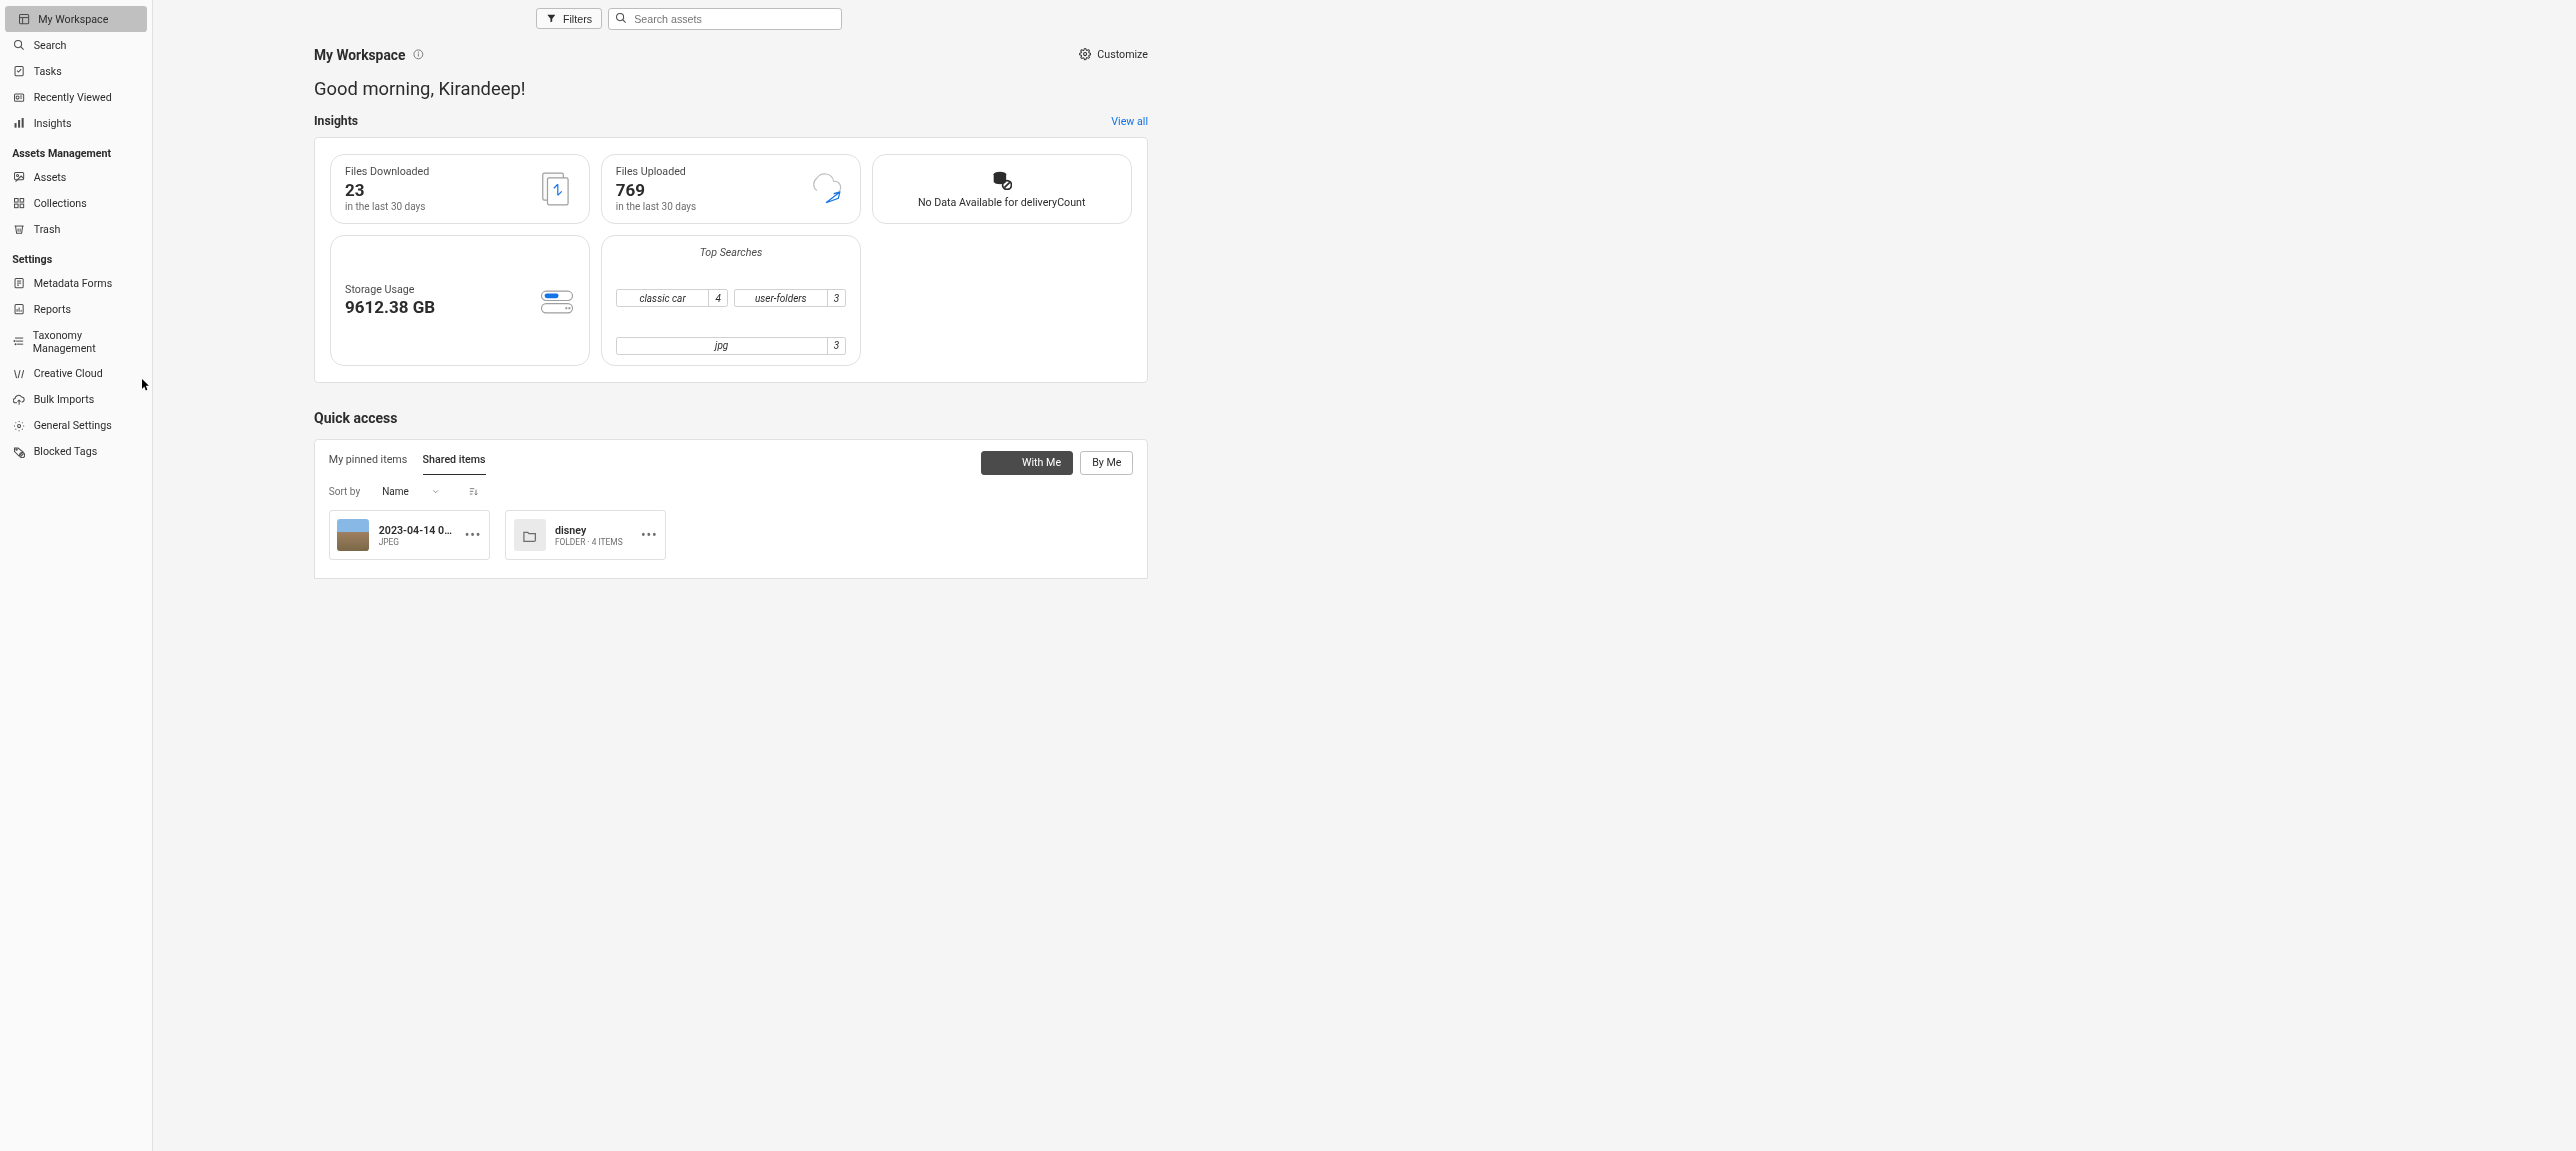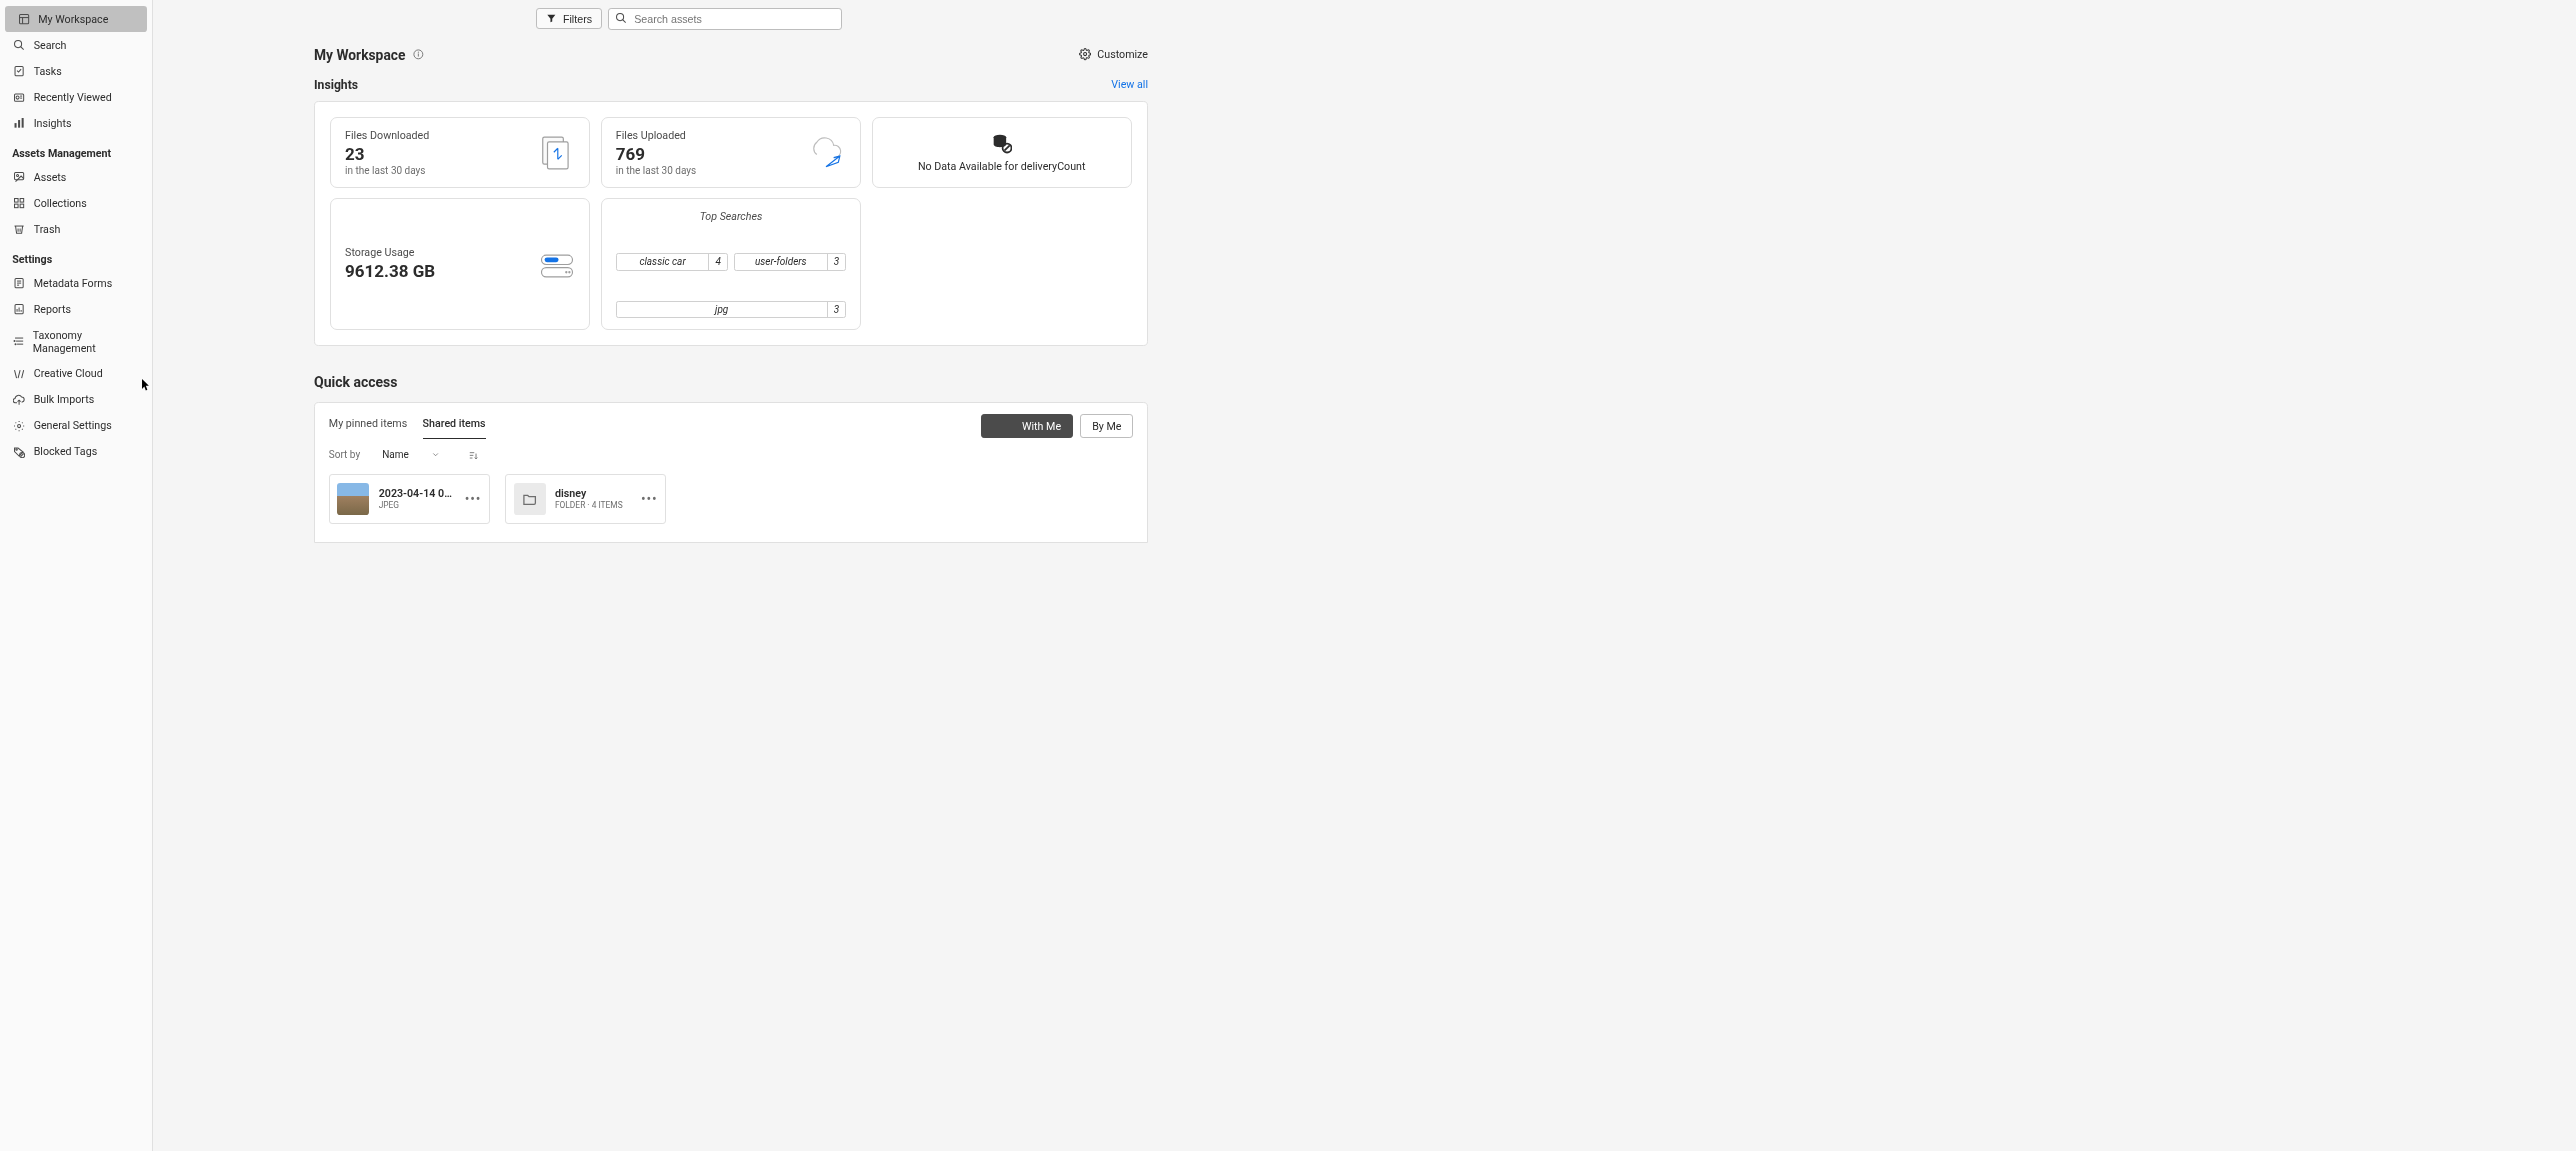--- a/index.html
+++ b/index.html
@@ -133,21 +133,21 @@
     background: #fff;
     border: 0.8px solid #e0e0e0;
     border-radius: 4.6px;
     padding: 15.3px;
     display: grid;
     grid-template-columns: repeat(3, 1fr);
     gap: 10.7px;
   }
   .insight-card {
     border: 0.8px solid #e0e0e0;
-    border-radius: 7px;
+    border-radius: 14px;
     padding: 10.7px 13.8px;
     display: flex;
     align-items: center;
     justify-content: space-between;
     min-height: 69px;
   }
   .insight-card .label { font-size: 10.7px; color: #4b4b4b; }
   .insight-card .value { font-size: 17px; font-weight: 700; margin: 1.5px 0; }
   .insight-card .sublabel { font-size: 10px; color: #6e6e6e; }
   .insight-card.center {
@@ -492,20 +492,21 @@
         <span>
           <svg width="12.2" height="12.2" viewBox="0 0 24 24" fill="none" stroke="currentColor" stroke-width="2">
               <circle cx="12" cy="12" r="3"></circle>
               <path d="M19.4 15a1.65 1.65 0 0 0 .33 1.82l.06.06a2 2 0 1 1-2.83 2.83l-.06-.06a1.65 1.65 0 0 0-1.82-.33 1.65 1.65 0 0 0-1 1.51V21a2 2 0 1 1-4 0v-.09a1.65 1.65 0 0 0-1-1.51 1.65 1.65 0 0 0-1.82.33l-.06.06a2 2 0 1 1-2.83-2.83l.06-.06A1.65 1.65 0 0 0 4.6 15a1.65 1.65 0 0 0-1.51-1H3a2 2 0 1 1 0-4h.09A1.65 1.65 0 0 0 4.6 9a1.65 1.65 0 0 0-.33-1.82l-.06-.06A2 2 0 1 1 7.04 4.29l.06.06A1.65 1.65 0 0 0 9 4.6 1.65 1.65 0 0 0 10 3.09V3a2 2 0 1 1 4 0v.09c0 .66.39 1.26 1 1.51a1.65 1.65 0 0 0 1.82-.33l.06-.06a2 2 0 1 1 2.83 2.83l-.06.06A1.65 1.65 0 0 0 19.4 9c.25.61.85 1 1.51 1H21a2 2 0 1 1 0 4h-.09a1.65 1.65 0 0 0-1.51 1z"></path>
             </svg>
         </span>
         <span>Customize</span>
       </div>
     </div>
 
+    <div class="greeting">Good morning, Kirandeep!</div>
 
     <div class="section-header">
       <div class="section-title">Insights</div>
       <div class="link">View all</div>
     </div>
 
     <div class="insights-panel">
 
       <div class="insight-card">
         <div>

